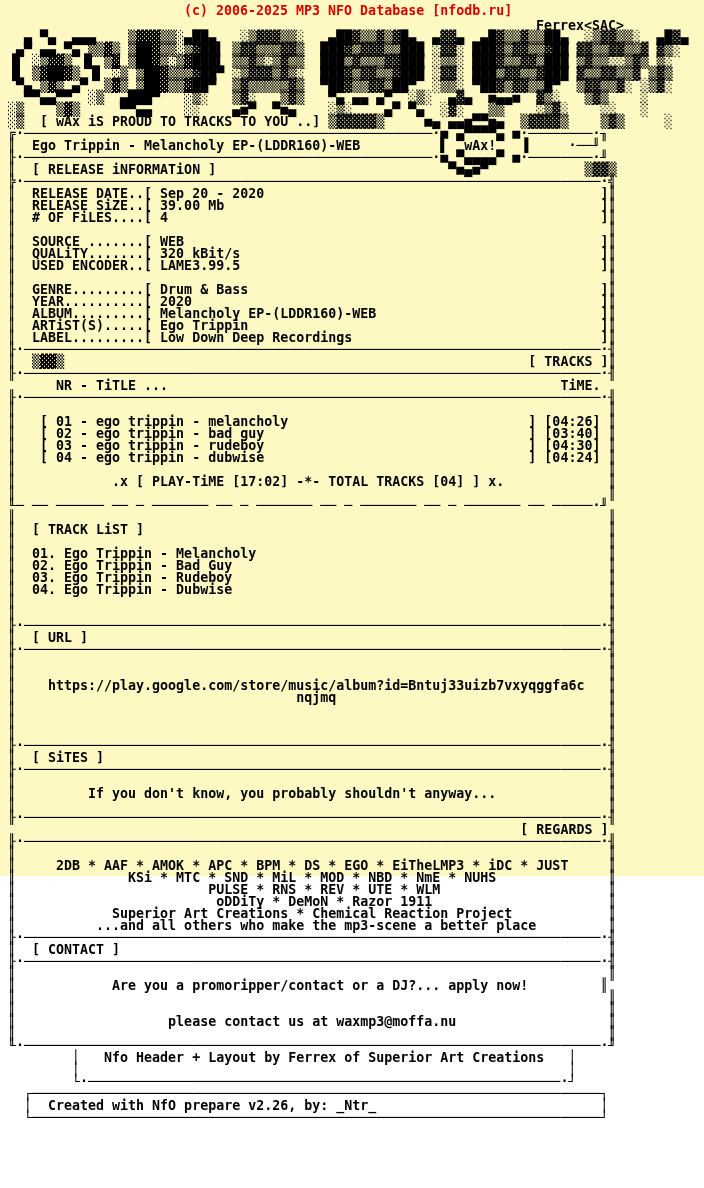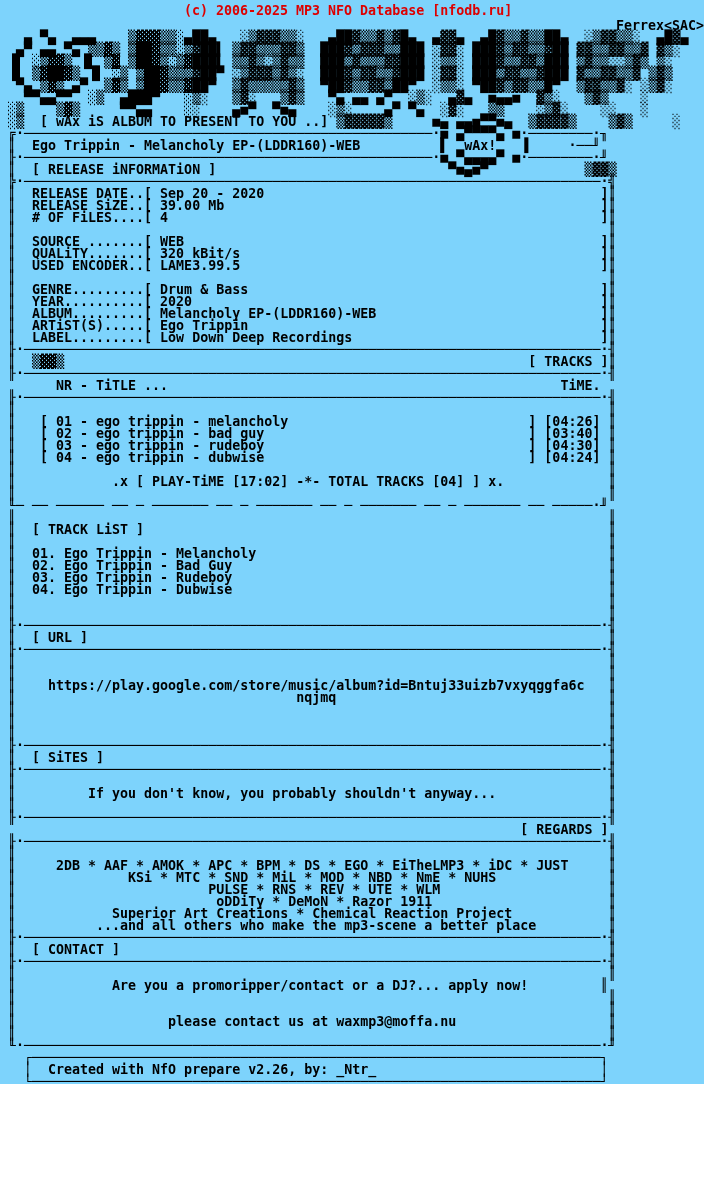--- a/index.html
+++ b/index.html
@@ -3,60 +3,59 @@
 <meta charset="utf-8">
 <style>
   html, body {
     margin: 0; padding: 0;
     background: #ffffff;
     width: 704px; height: 1188px;
     overflow: hidden;
   }
   .page {
     position: relative;
-    width: 704px; height: 1084px;
-    background: #7dd3fc;
+    width: 704px; height: 876px;
+    background: #fef9c3;
   }
   pre {
     margin: 0; padding: 0;
     font-family: "DejaVu Sans Mono", monospace;
     font-weight: bold;
     font-size: 13.3px;
     line-height: 12px;
     letter-spacing: 0;
     color: #000000;
     white-space: pre;
   }
   pre.red-line {
     color: #dd0000;
     padding: 5px 0 3px 184px;
   }
   pre.ferrex-line {
     padding-left: 536px;
-    text-align: right;
   }
 </style>
 </head>
 <body>
 
 <div class="page">
 
   <pre class="red-line">(c) 2006-2025 MP3 NFO Database [nfodb.ru]</pre>
 
   <pre class="ferrex-line">Ferrex&lt;SAC&gt;</pre>
 
   <pre>   ▄ ▀▄  ▄▄▄    ▒▓▓▓▒▒░▄██▄   ░▒▓▓▓▒▒░   ▄██▓▒▒▓▒▓█▄  ▄▓▓▄  ▄█▓▒▒▓▒▒██▄  ░▒▓▓▒▒░  ▄█▓▄
   ▄▀ ▄▄ ▀▄ ▒▒▓▒ ▒██▓▒▒░▒▓██▌ ▒▓▓▒▒▒▓▓▒  ███▓▒▓▓▓▒▒███ ░▓▓░ ███▓▒▓▓▒▒▓██ ▓▓▒▒▓▓▒▒▓ ▓▒░
  ▐▌ ░▒▓▓▒ ▐▌ ▒▓ ▒██▓▒░▒▓███▌ ▒▒▓▒░▒▓▒▒  ███▒▓▒▒▒▓▓███ ░▒▒░ ███▓▒▒▓▓▒███ ▒▓▒▒░░▒▓▒ ▒░
  ▐▌ ▒▓██▓▒ ▐▌ ░▒ ▒██▓▒▒▒▓██▀ ░▒▓▓▓▒▓▒░  ███▓▒▓▓▒▒▓███ ░▓▓░ ███▒▓▓▒▒▓███ ▓▒▒▓▓▒▒▓ ▒▓▒
   ▀▄ ▒▓▒ ▄▀  ▒▓▒ ▒██▓▒▒▓██▀  ▒▓▒▒▒▒▒▓▒  ▀██▓▒▒▓▓▒██▀  ░▒▒░ ▀██▓▒▓▓▒▒█▀  ▒▓▓▒▒▓░ ░▒▓░
    ▀▀▄▄▀▀  ░▒  ▄███▀   ░▒░   ▒▓░   ▒▓▒   ▀▄ ▄▄ ▄▀  ░▒░  ▄▓▄  ■▄▄■  ▓▒░   ▒▓▒    ░
  ░▒    ▒▓▒     ▀▀▄▄    ░░    ▄■▀  ▀■▄    ░▒░    ▄▀ ▀▄  ░▓░   ▒▒    ░▒▓░    ░░   ░</pre>
 
-  <pre> ░▒  [ wAx iS ALBUM TO PRESENT TO YOU ..] ▒▓▓▓▓▓▒     ■▄ ▄▄■▀▀■▄  ▒▓▓▓▓▒    ▒▓▒     ░</pre>
+  <pre> ░▒  [ wAx iS PROUD TO TRACKS TO YOU ..] ▒▓▓▓▓▓▒     ■▄ ▄▄■▀▀■▄  ▒▓▓▓▓▒    ▒▓▒     ░</pre>
 
   <pre> ╔·───────────────────────────────────────────────────·■ ▄▀▀▀▀▄ ■·────────·╖
  ║  Ego Trippin - Melancholy EP-(LDDR160)-WEB          ▌  wAx!   ▐     ·──╜
  ╟·───────────────────────────────────────────────────·■ ▀▄▄▄▄▀ ■·────────·╜</pre>
 
   <pre> ║  [ RELEASE iNFORMATiON ]                             ▀■▄■▀            ▒▓▓▒
  ╠·────────────────────────────────────────────────────────────────────────·╣
  ║  RELEASE DATE..[ Sep 20 - 2020                                          ]║
  ║  RELEASE SiZE..[ 39.00 Mb                                               ]║
  ║  # OF FiLES....[ 4                                                      ]║
@@ -129,18 +128,22 @@
   <pre> ║  [ CONTACT ]                                                             ║
  ╟·────────────────────────────────────────────────────────────────────────·╢
  ║                                                                          ║
  ║            Are you a promoripper/contact or a DJ?... apply now!         ║
  ║                                                                          ║
  ║                                                                          ║
  ║                   please contact us at waxmp3@moffa.nu                   ║
  ║                                                                          ║
  ╙·────────────────────────────────────────────────────────────────────────·╜</pre>
 
+  <pre>         │   Nfo Header + Layout by Ferrex of Superior Art Creations   │
+         │                                                             │
+         └·───────────────────────────────────────────────────────────·┘
+</pre>
 
   <pre>   ┌───────────────────────────────────────────────────────────────────────┐
    │  Created with NfO prepare v2.26, by: _Ntr_                            │
    └───────────────────────────────────────────────────────────────────────┘</pre>
 
 </div>
 
 </body></html>

